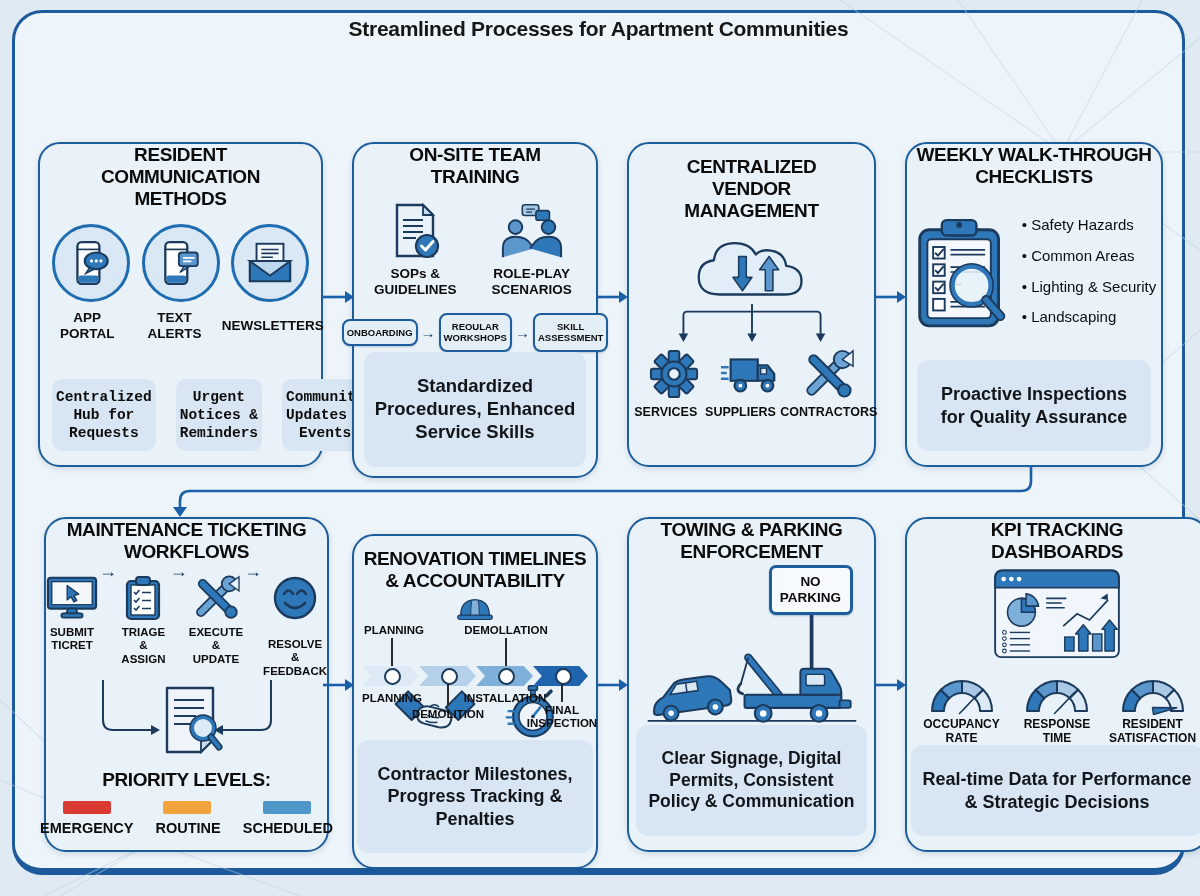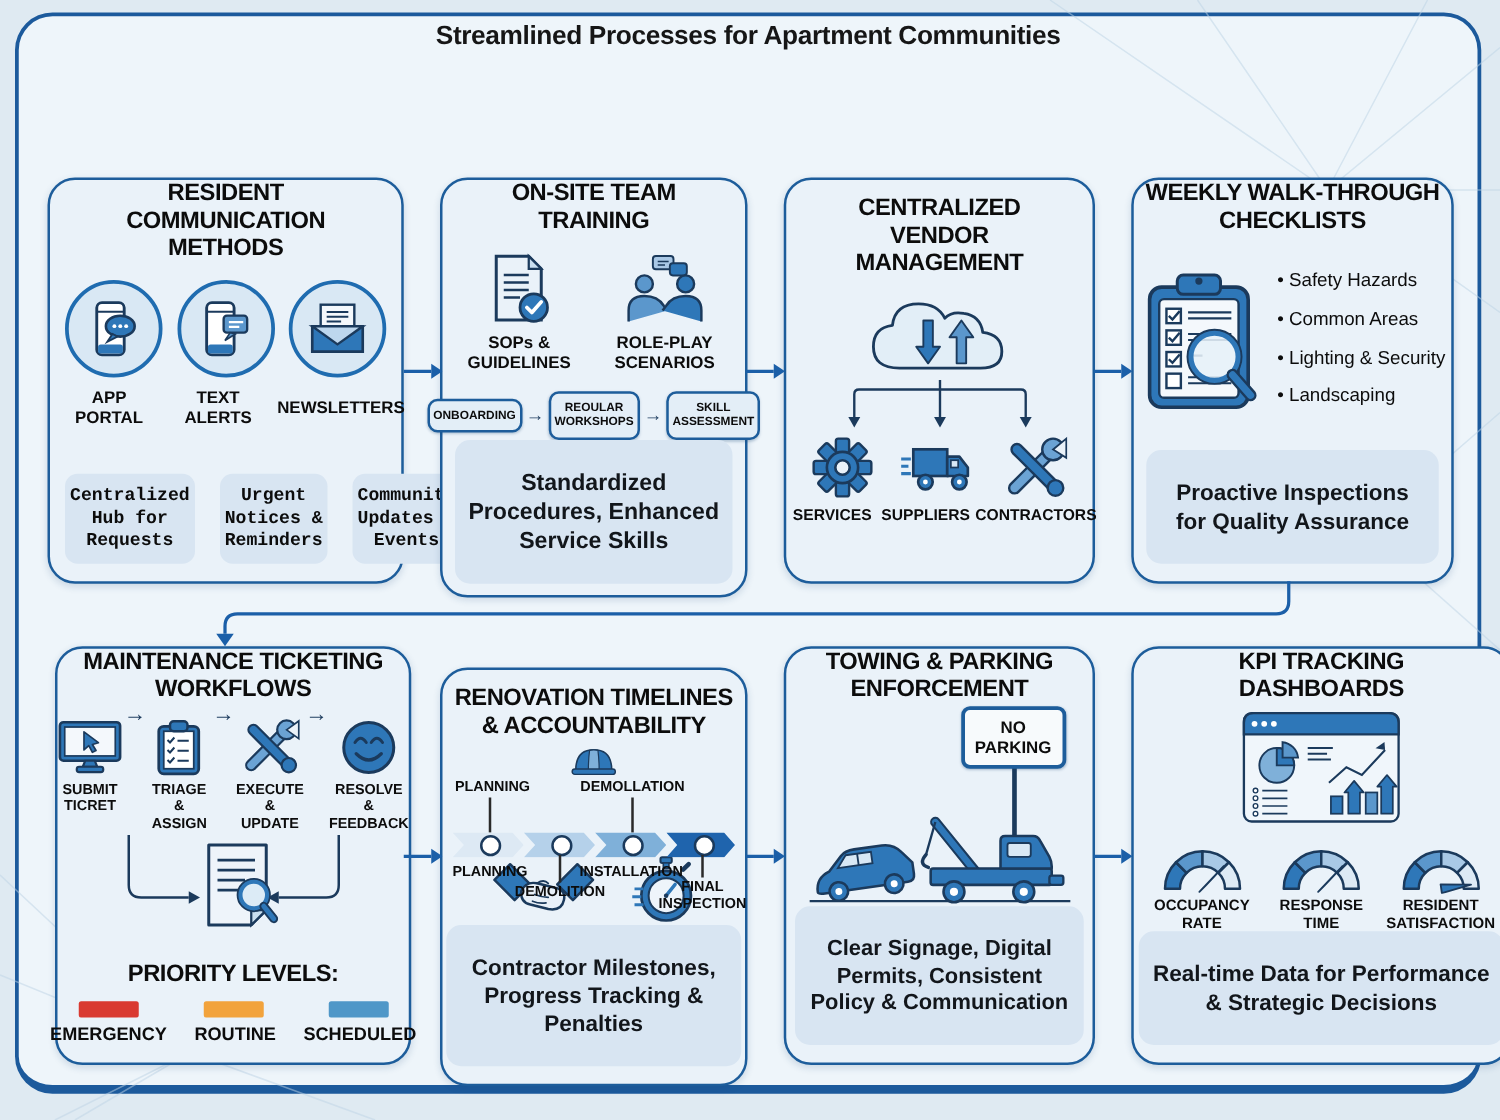--- a/index.html
+++ b/index.html
@@ -289,21 +289,21 @@
         <div class="iconlabel" style="font-size:11.5px;margin-top:5px;">EXECUTE &amp; UPDATE</div>
       </div>
       <span class="steparrow">→</span>
       <div style="display:flex;flex-direction:column;align-items:center;width:64px;">
         <svg width="46" height="46" viewBox="0 0 46 46">
           <circle cx="23" cy="23" r="20" fill="#2e77b8" stroke="#1b3a5c" stroke-width="2.4"></circle>
           <path d="M12 19 q4.5 -7 9 0" stroke="#1b3a5c" stroke-width="2.4" fill="none" stroke-linecap="round"></path>
           <path d="M25 19 q4.5 -7 9 0" stroke="#1b3a5c" stroke-width="2.4" fill="none" stroke-linecap="round"></path>
           <path d="M13 28 q10 10 20 0" stroke="#1b3a5c" stroke-width="2.6" fill="none" stroke-linecap="round"></path>
         </svg>
-        <div class="iconlabel" style="font-size:11.5px;margin-top:5px;">RESOLVE &amp; FEEDBACK</div>
+        <div class="iconlabel" style="font-size:11.5px;margin-top:17px;">RESOLVE &amp; FEEDBACK</div>
       </div>
     </div>
     <svg width="240" height="78" viewBox="0 0 240 78" style="margin-top:2px;">
       <g stroke="#1b3a5c" stroke-width="2" fill="none">
         <path d="M36 0 V40 Q36 50 46 50 H84"></path>
         <path d="M204 0 V40 Q204 50 194 50 H156"></path>
       </g>
       <polygon points="84,45 84,55 93,50" fill="#1b3a5c"></polygon>
       <polygon points="156,45 156,55 147,50" fill="#1b3a5c"></polygon>
       <g>

